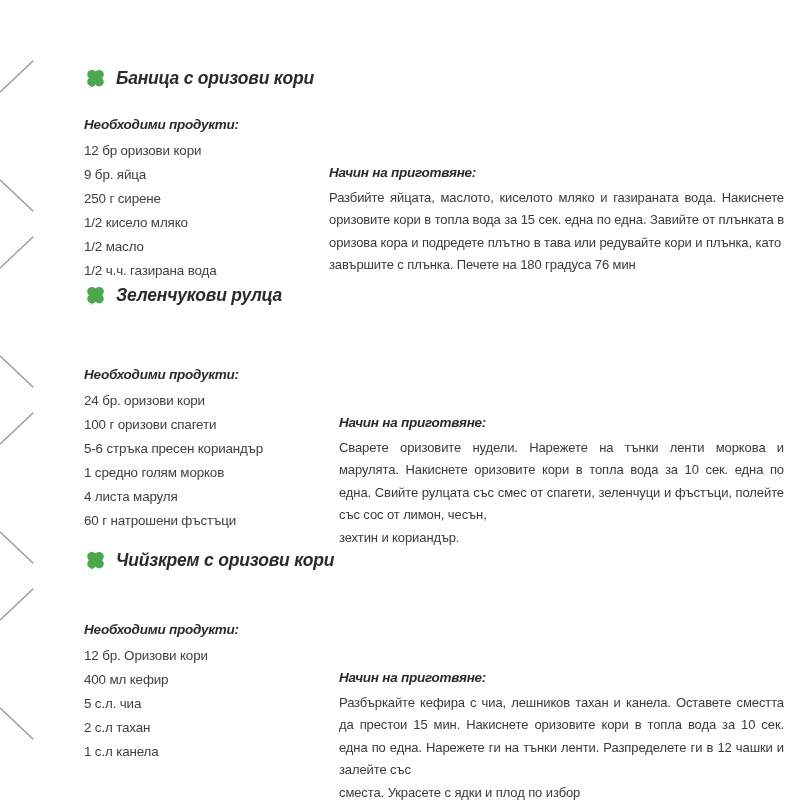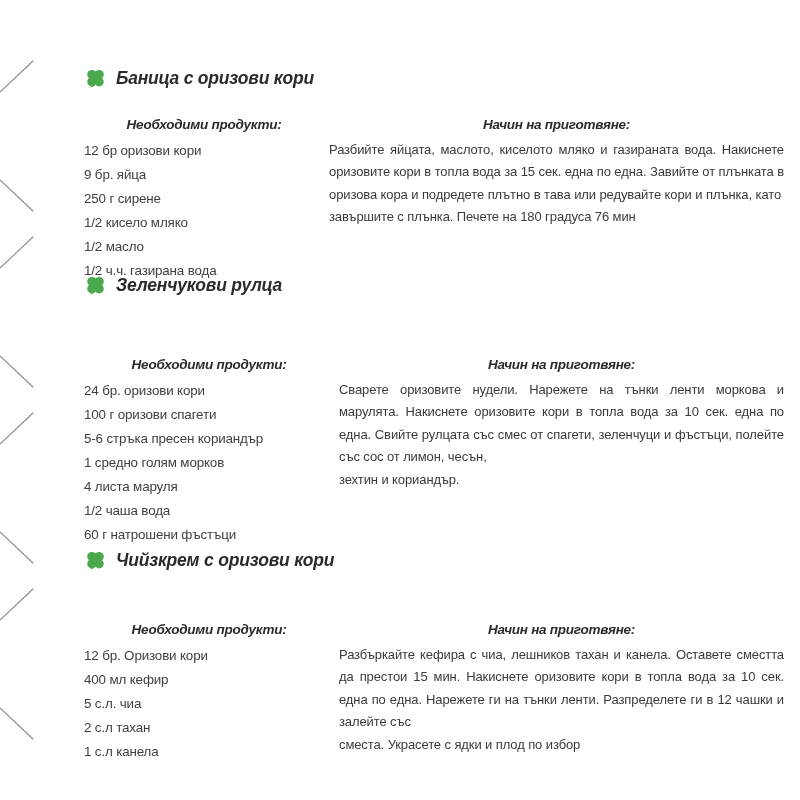--- a/index.html
+++ b/index.html
@@ -36,21 +36,21 @@
   }
 
   .recipe {
     position: absolute;
     left: 84px;
     width: 700px;
   }
 
   
   #recipe-0 { top: 64px; }
-  #recipe-1 { top: 271px; }
+  #recipe-1 { top: 281px; }
   #recipe-2 { top: 546px; }
 
   .recipe-title-row {
     display: flex;
     align-items: center;
     gap: 9px;
     height: 28px;
   }
   .clover-icon {
     width: 23px;
@@ -73,31 +73,31 @@
   }
   .col-ingredients {
     width: 240px;
     flex: 0 0 240px;
     padding-right: 4px;
   }
   .col-method {
     flex: 1 1 auto;
     width: 458px;
     padding-left: 1px;
+    margin-top: 48px;
   }
 
   .col-heading {
     font-size: 13.5px;
     font-weight: bold;
     font-style: italic;
     color: #2b2b2b;
     letter-spacing: -0.25px;
     margin-bottom: 7px;
     white-space: nowrap;
-    text-align: center;
   }
 
   .ingredient-list {
     list-style: none;
     margin: 0;
     padding: 0;
   }
   .ingredient-list li {
     font-size: 13.4px;
     color: #404040;
@@ -194,21 +194,20 @@
 
     <div class="recipe-body">
       <div class="col-ingredients">
         <div class="col-heading">Необходими продукти:</div>
         <ul class="ingredient-list">
             <li>24 бр. оризови кори</li>
             <li>100 г оризови спагети</li>
             <li>5-6 стръка пресен кориандър</li>
             <li>1 средно голям морков</li>
             <li>4 листа маруля</li>
-            <li>1/2 чаша вода</li>
             <li>60 г натрошени фъстъци</li>
           </ul>
       </div>
       <div class="col-method">
         <div class="col-heading">Начин на приготвяне:</div>
         <p class="method-text"><span>Сварете оризовите нудели. Нарежете на тънки ленти моркова и марулята. Накиснете оризовите кори в топла вода за 10 сек. една по една. Свийте рулцата със смес от спагети, зеленчуци и фъстъци, полейте със сос от лимон, чесън,</span><span class="last-line">зехтин и кориандър.</span></p>
       </div>
     </div>
   </section>
 

